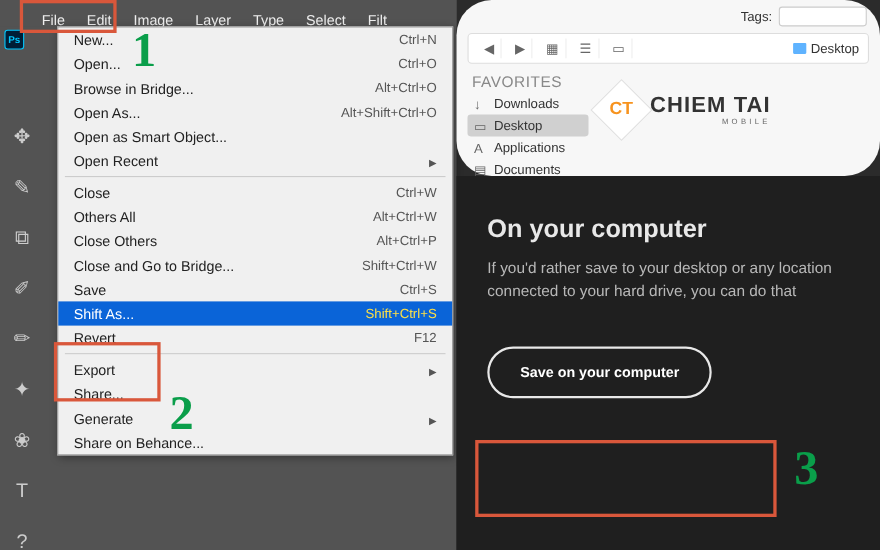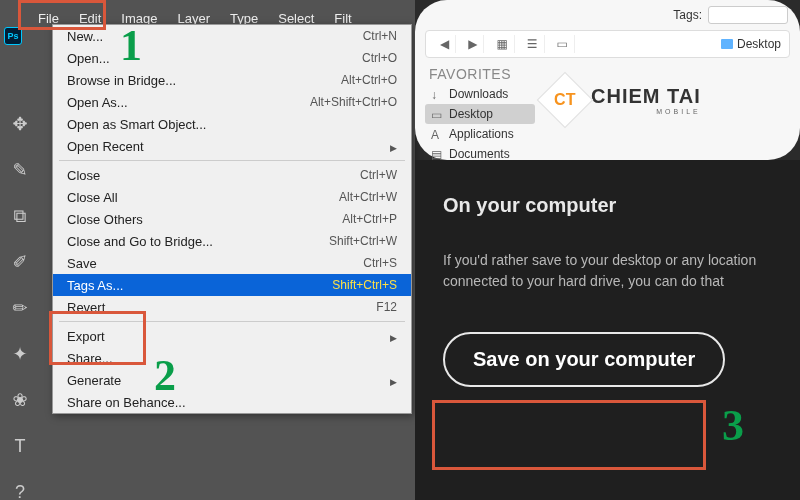--- a/index.html
+++ b/index.html
@@ -43,23 +43,23 @@
 .browser .favitem.active { background:#d0d0d0; }
 .browser .favitem .ic { width:12px; height:12px; color:#666;}
 .browser .logo-ct { position:absolute; top:80px; left:130px; display:flex; align-items:center; gap:6px;}
 .browser .logo-ct .sq { width:40px; height:40px; background:#fff; border:1px solid #e0e0e0; transform:rotate(45deg); display:flex;align-items:center;justify-content:center;}
 .browser .logo-ct .sq span{transform:rotate(-45deg); color:#f7931e; font-weight:bold; font-size:16px;}
 .browser .logo-ct .txt { font-size:20px; font-weight:700; color:#333; letter-spacing:1px;}
 .browser .logo-ct .sub { font-size:7px; letter-spacing:3px; color:#666; display:block; text-align:right;}
 
 
 .cloud { position:absolute; top:160px; left:0; right:0; bottom:0; background:#1f1f1f; color:#e8e8e8; padding: 34px 28px; }
-.cloud h2 { font-size: 20px; font-weight:600; margin-bottom: 33px; }
+.cloud h2 { font-size: 23px; font-weight:600; margin-bottom: 12px; }
 .cloud p { font-size: 14px; color:#b8b8b8; line-height:1.5; margin-bottom: 40px;}
-.cloud .savebtn { display:inline-block; padding: 14px 28px; border:2px solid #e8e8e8; border-radius: 30px; color:#fff; font-size:20px; font-weight:600; cursor:pointer; background:transparent;}
+.cloud .savebtn { display:inline-block; padding: 14px 28px; border:2px solid #e8e8e8; border-radius: 30px; color:#fff; font-size:13px; font-weight:600; cursor:pointer; background:transparent;}
 
 
 .hl { position:absolute; border: 3px solid #d9573b; pointer-events:none; }
 .hl1 { left: 18px; top: 0px; width: 88px; height: 30px; }
 .hl2 { left: 49px; top: 311px; width: 97px; height: 54px; }
 .hl3 { left: 432px; top: 400px; width: 274px; height: 70px; }
 
 
 .stepnum { position:absolute; font-family: Georgia, serif; font-size: 44px; font-weight:bold; color:#0a9e4a; pointer-events:none;}
 .n1 { left: 120px; top: 20px; }
@@ -117,37 +117,37 @@
     <div class="row">
         <span>Open Recent</span>
         <span class="arrow"></span>
       </div>
     <div class="sep"></div>
     <div class="row">
         <span>Close</span>
         <span class="sc">Ctrl+W</span>
       </div>
     <div class="row">
-        <span>Close All</span>
+        <span>Others All</span>
         <span class="sc">Alt+Ctrl+W</span>
       </div>
     <div class="row">
         <span>Close Others</span>
         <span class="sc">Alt+Ctrl+P</span>
       </div>
     <div class="row">
         <span>Close and Go to Bridge...</span>
         <span class="sc">Shift+Ctrl+W</span>
       </div>
     <div class="row">
         <span>Save</span>
         <span class="sc">Ctrl+S</span>
       </div>
     <div class="row sel">
-        <span>Tags As...</span>
+        <span>Shift As...</span>
         <span class="sc">Shift+Ctrl+S</span>
       </div>
     <div class="row">
         <span>Revert</span>
         <span class="sc">F12</span>
       </div>
     <div class="sep"></div>
     <div class="row">
         <span>Export</span>
         <span class="arrow"></span>

